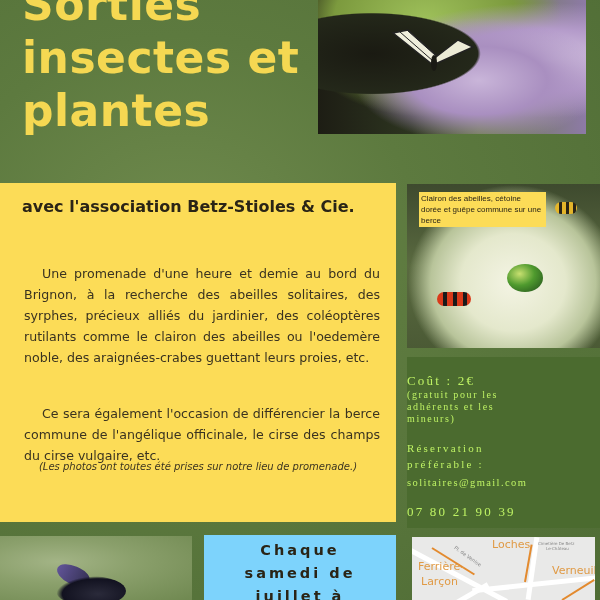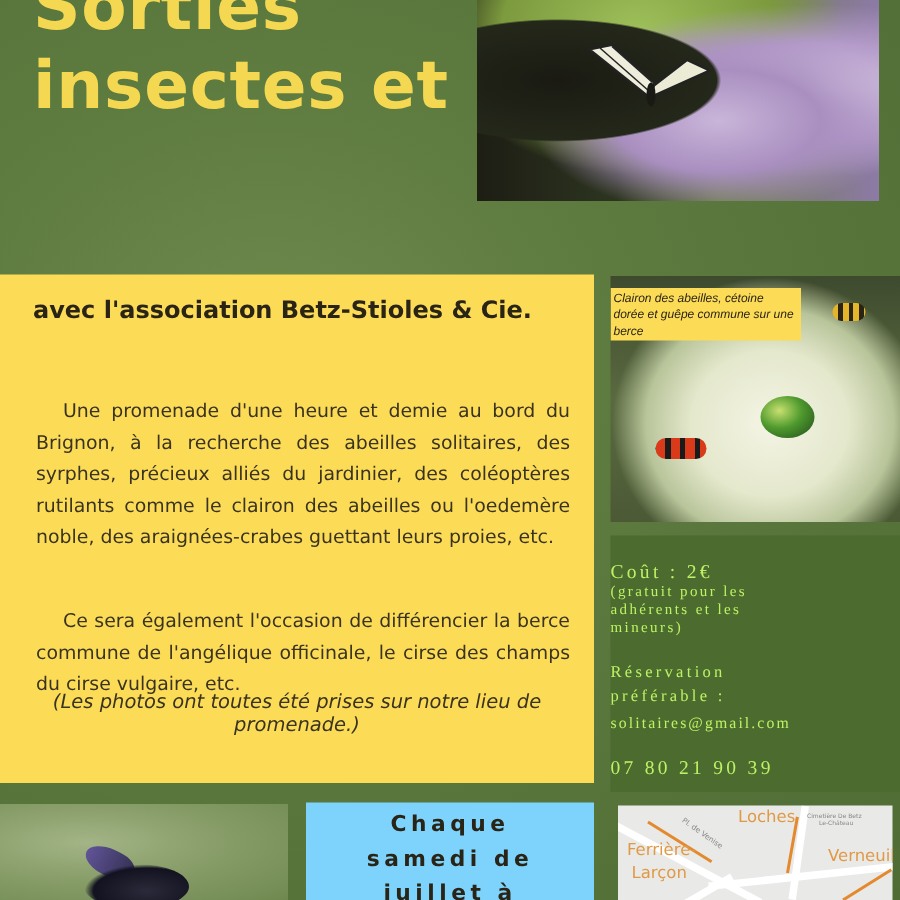--- a/index.html
+++ b/index.html
@@ -16,28 +16,28 @@
                 radial-gradient(ellipse at 40% 15%, #9ec05a 0%, #7c9a3e 40%, transparent 60%),
                 linear-gradient(90deg, #1d1d14 0%, #2d3520 35%, #6b7d45 60%, #8d7aa6 100%); overflow:hidden; }
   .butterfly { left:70px; top:25px; width:90px; height:50px; }
   .yellow-main { left:0; top:183px; width:396px; height:339px; background:#fcdc57; color:#2b2616; }
   .intro { left:22px; top:12px; width:370px; font-family:"DejaVu Sans", sans-serif; font-weight:bold;
     font-size:16px; line-height:24px; color:#2a2416; }
   .para { font-family:"DejaVu Sans", sans-serif; font-size:12.6px; line-height:21px; color:#3a3320;
     text-align:justify; width:356px; left:24px; }
   .p1 { top:80px; }
   .p2 { top:220px; }
-  .note { left:0; width:396px; top:278px; text-align:center; font-style:italic; font-size:13px; color:#3a3320;
+  .note { left:0; width:396px; top:278px; text-align:center; font-style:italic; font-size:10px; color:#3a3320;
     font-family:"DejaVu Sans", sans-serif; }
   .indent { display:inline-block; width:18px; }
   .photo-right { left:407px; top:184px; width:193px; height:164px; overflow:hidden;
     background: radial-gradient(ellipse at 55% 60%, #f4f4e4 0%, #e4e8cc 35%, #b8c49a 55%, transparent 70%),
                 linear-gradient(180deg, #3e4a2e 0%, #5a6a40 50%, #4b5a35 100%); }
-  .caption { left:0; top:8px; background:#fcdc57; padding:1px 3px 1px 2px; width:122px;
-    font-style:italic; font-size:8px; line-height:11px; color:#2a2416; }
+  .caption { left:12px; top:8px; background:#fcdc57; padding:1px 3px 1px 2px; width:122px;
+    font-size:8px; line-height:11px; color:#2a2416; }
   .beetle-green { left:100px; top:80px; width:36px; height:28px; border-radius:50%;
     background: radial-gradient(ellipse at 35% 35%, #c8e070 0%, #4f9a2e 45%, #1f4a1a 100%); }
   .beetle-red { left:30px; top:108px; width:34px; height:14px; border-radius:7px;
     background: repeating-linear-gradient(90deg, #d93a1a 0 6px, #1a1a1a 6px 10px); }
   .wasp { left:148px; top:18px; width:22px; height:12px; border-radius:6px;
     background: repeating-linear-gradient(90deg, #e4b52a 0 4px, #2a2416 4px 7px); }
   .info { left:407px; top:357px; width:193px; height:171px; background:#4b6b2f; color:#bef264;
     font-family:Liberation Serif, serif; text-align:left; }
   .info div { position:absolute; left:0; width:193px; letter-spacing:2.2px; }
   .cost { top:16px; font-size:13px; }
@@ -59,20 +59,21 @@
   .map .lbl { position:absolute; color:#e09a45; }
   .road { position:absolute; background:#ffffff; }
   .arrow { position:absolute; height:2px; background:#e38a2e; transform-origin:0 50%; }
 </style>
 </head>
 <body>
 
 <div class="abs title">
   <div>Sortles</div>
   <div>insectes et</div>
+  <div>plantes</div>
 </div>
 
 <div class="abs photo-top">
   <svg class="abs butterfly" viewBox="0 0 90 50">
     <path d="M45 40 L5 8 L20 5 L48 30 Z" fill="#efeedc" stroke="#222" stroke-width="1.5"></path>
     <path d="M45 40 L85 22 L70 15 L48 32 Z" fill="#ecebd6" stroke="#222" stroke-width="1.5"></path>
     <line x1="12" y1="7" x2="45" y2="36" stroke="#222" stroke-width="1"></line>
     <line x1="20" y1="6" x2="47" y2="30" stroke="#222" stroke-width="1"></line>
     <ellipse cx="46" cy="38" rx="3" ry="8" fill="#1a1a14"></ellipse>
   </svg>

